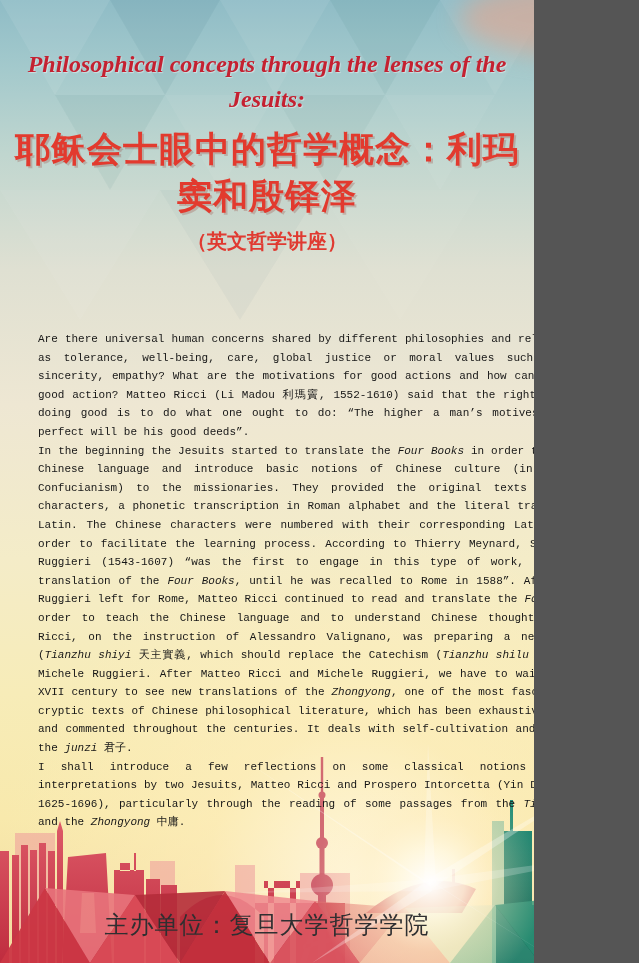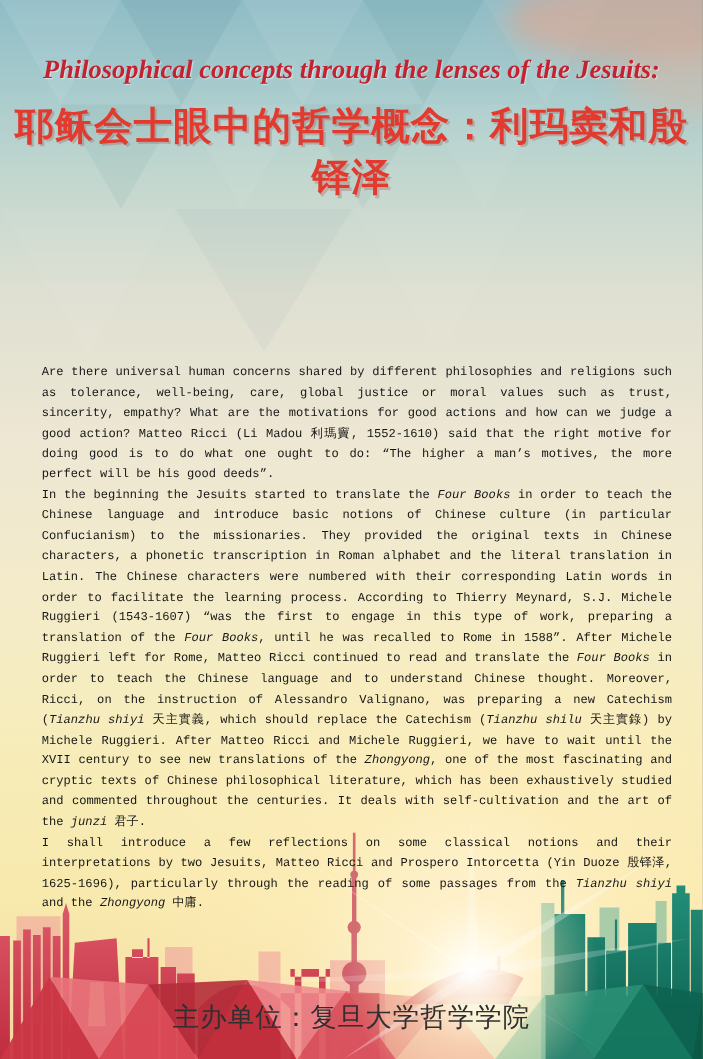--- a/index.html
+++ b/index.html
@@ -1,17 +1,17 @@
 <!DOCTYPE html>
 <html><head>
 <meta charset="utf-8">
 <style>
   html,body{margin:0;padding:0;background:#555;}
   .poster{
-    position:relative;width:639px;height:963px;overflow:hidden;
+    position:relative;width:534px;height:963px;overflow:hidden;
     font-family:"Liberation Sans",sans-serif;
   }
   .bg{
     position:absolute;inset:0;
     background:
       radial-gradient(circle at 67% 91%, rgba(255,247,222,0.95) 0%, rgba(255,238,190,0.55) 16%, rgba(255,230,170,0) 38%),
       linear-gradient(180deg,#8fbcc6 0%,#a3c9cc 7%,#c0d6cf 16%,#dfe0d2 28%,#eee7d3 42%,#f4ecc8 58%,#f7ecb8 72%,#f8e9ac 85%,#f2d99e 100%);
   }
   .poly-top,.skyline{position:absolute;left:0;width:639px;display:block;}
   .poly-top{top:0;height:360px;}
@@ -174,20 +174,21 @@
       <polygon points="430,146 430,158 628,120" fill="#ffffff" opacity="0.22"></polygon>
       <polygon points="424,150 432,158 312,230" fill="#ffffff" opacity="0.3"></polygon>
       <polygon points="428,146 436,152 560,230" fill="#ffffff" opacity="0.25"></polygon>
       <polygon points="432,146 432,158 240,160" fill="#ffffff" opacity="0.18"></polygon>
     </g>
   </svg>
 
   <header class="title-block">
     <h1 class="title-en"><span>Philosophical concepts through the lenses of the Jesuits:</span><br></h1>
     <div class="title-zh">耶稣会士眼中的哲学概念：利玛窦和殷铎泽</div>
+    <div class="subtitle">（英文哲学讲座）</div>
   </header>
 
 
   <section class="body-text">
     <p><span>Are there universal human concerns shared by different philosophies and religions such as tolerance, well-being, care, global justice or moral values such as trust, sincerity, empathy? What are the motivations for good actions and how can we judge a good action? Matteo Ricci (Li Madou 利瑪竇, 1552-1610) said that the right motive for doing good is to do what one ought to do: “The higher a man’s motives, the more perfect will be his good deeds”.</span></p>
     <p><span>In the beginning the Jesuits started to translate the </span><span style="font-style: italic;">Four Books</span><span> in order to teach the Chinese language and introduce basic notions of Chinese culture (in particular Confucianism) to the missionaries. They provided the original texts in Chinese characters, a phonetic transcription in Roman alphabet and the literal translation in Latin. The Chinese characters were numbered with their corresponding Latin words in order to facilitate the learning process. According to Thierry Meynard, S.J. Michele Ruggieri (1543-1607) “was the first to engage in this type of work, preparing a translation of the </span><span style="font-style: italic;">Four Books</span><span>, until he was recalled to Rome in 1588”. After Michele Ruggieri left for Rome, Matteo Ricci continued to read and translate the </span><span style="font-style: italic;">Four Books</span><span> in order to teach the Chinese language and to understand Chinese thought. Moreover, Ricci, on the instruction of Alessandro Valignano, was preparing a new Catechism (</span><span style="font-style: italic;">Tianzhu shiyi</span><span> 天主實義, which should replace the Catechism (</span><span style="font-style: italic;">Tianzhu shilu</span><span> 天主實錄) by Michele Ruggieri. After Matteo Ricci and Michele Ruggieri, we have to wait until the XVII century to see new translations of the </span><span style="font-style: italic;">Zhongyong</span><span>, one of the most fascinating and cryptic texts of Chinese philosophical literature, which has been exhaustively studied and commented throughout the centuries. It deals with self-cultivation and the art of the </span><span style="font-style: italic;">junzi</span><span> 君子.</span></p>
     <p><span>I shall introduce a few reflections on some classical notions and their interpretations by two Jesuits, Matteo Ricci and Prospero Intorcetta (Yin Duoze 殷铎泽, 1625-1696), particularly through the reading of some passages from the </span><span style="font-style: italic;">Tianzhu shiyi</span><span> and the </span><span style="font-style: italic;">Zhongyong</span><span> 中庸.</span></p>
   </section>
 
   <section class="details">

